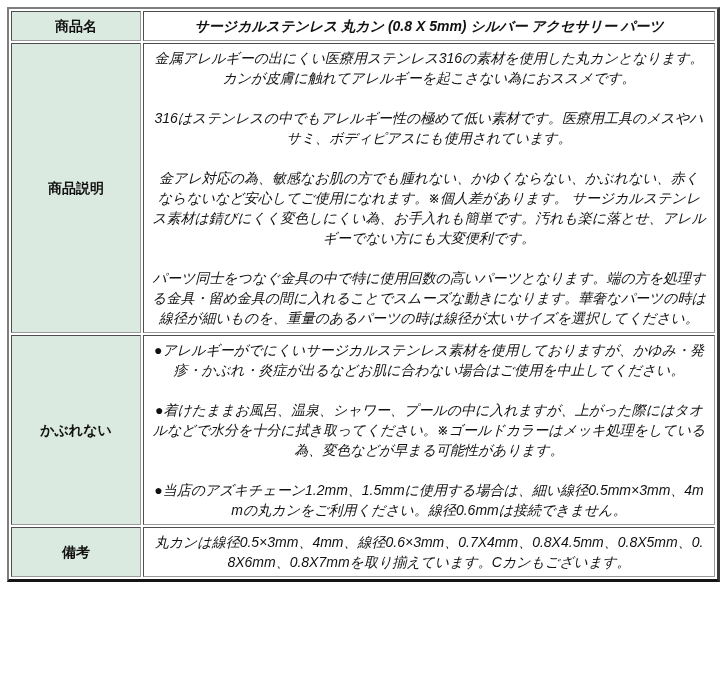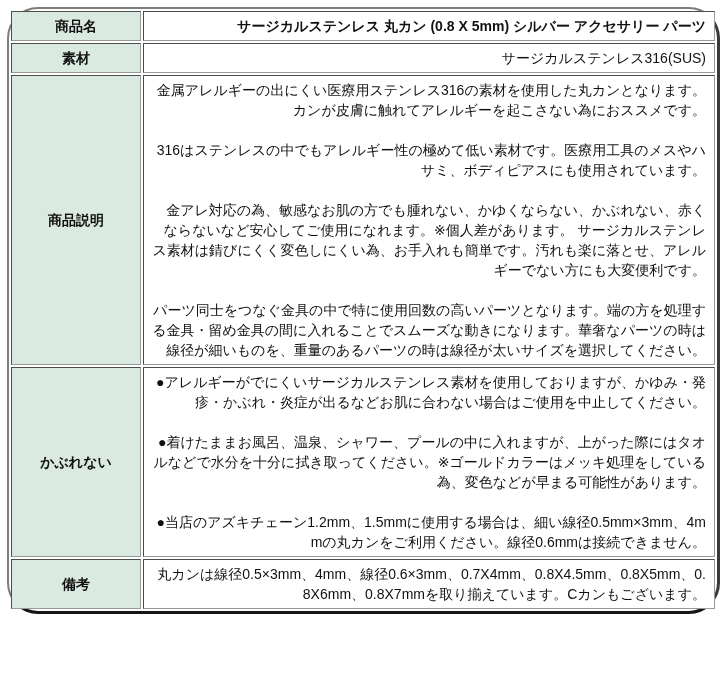--- a/index.html
+++ b/index.html
@@ -20,21 +20,20 @@
   table.spec-table {
     border-collapse: separate;
     border-spacing: 2px;
     width: 713px;
     table-layout: fixed;
     background: #ffffff;
     border-top: 2px solid #7e7e7e;
     border-left: 2px solid #7e7e7e;
     border-right: 3px solid #3a3a3a;
     border-bottom: 3px solid #151515;
-    border-radius: 31px;
   }
   td {
     border-style: solid;
     border-width: 1px;
     border-color: #4d4d4d #9a9a9a #9a9a9a #4d4d4d;
     font-size: 14px;
     line-height: 20px;
     vertical-align: middle;
     word-break: break-all;
     overflow-wrap: anywhere;
@@ -42,45 +41,42 @@
   td.label-cell {
     background: #dbeae1;
     font-weight: bold;
     text-align: center;
     padding: 4px 2px;
   }
   td.value-cell {
     background: #ffffff;
     padding: 4px 8px;
     white-space: pre-line;
-    text-align: right;
+    text-align: center;
+    font-style: italic;
   }
   td.value-cell.title-value {
     font-weight: bold;
   }
   col.c-label { width: 130px; }
   col.c-value { width: auto; }
 </style>
 </head>
 <body>
 
 <div class="page-wrap">
   <table class="spec-table">
     <colgroup>
       <col class="c-label">
       <col class="c-value">
     </colgroup>
     <tbody>
       <tr>
         <td class="label-cell">商品名</td>
         <td class="value-cell title-value">サージカルステンレス 丸カン (0.8 X 5mm) シルバー アクセサリー パーツ</td>
-      </tr>
-      <tr>
-        <td class="label-cell">素材</td>
-        <td class="value-cell">サージカルステンレス316(SUS)</td>
       </tr>
       <tr>
         <td class="label-cell">商品説明</td>
         <td class="value-cell">金属アレルギーの出にくい医療用ステンレス316の素材を使用した丸カンとなります。カンが皮膚に触れてアレルギーを起こさない為におススメです。
 
 316はステンレスの中でもアレルギー性の極めて低い素材です。医療用工具のメスやハサミ、ボディピアスにも使用されています。
 
 金アレ対応の為、敏感なお肌の方でも腫れない、かゆくならない、かぶれない、赤くならないなど安心してご使用になれます。※個人差があります。 サージカルステンレス素材は錆びにくく変色しにくい為、お手入れも簡単です。汚れも楽に落とせ、アレルギーでない方にも大変便利です。
 
 パーツ同士をつなぐ金具の中で特に使用回数の高いパーツとなります。端の方を処理する金具・留め金具の間に入れることでスムーズな動きになります。華奢なパーツの時は線径が細いものを、重量のあるパーツの時は線径が太いサイズを選択してください。</td>

